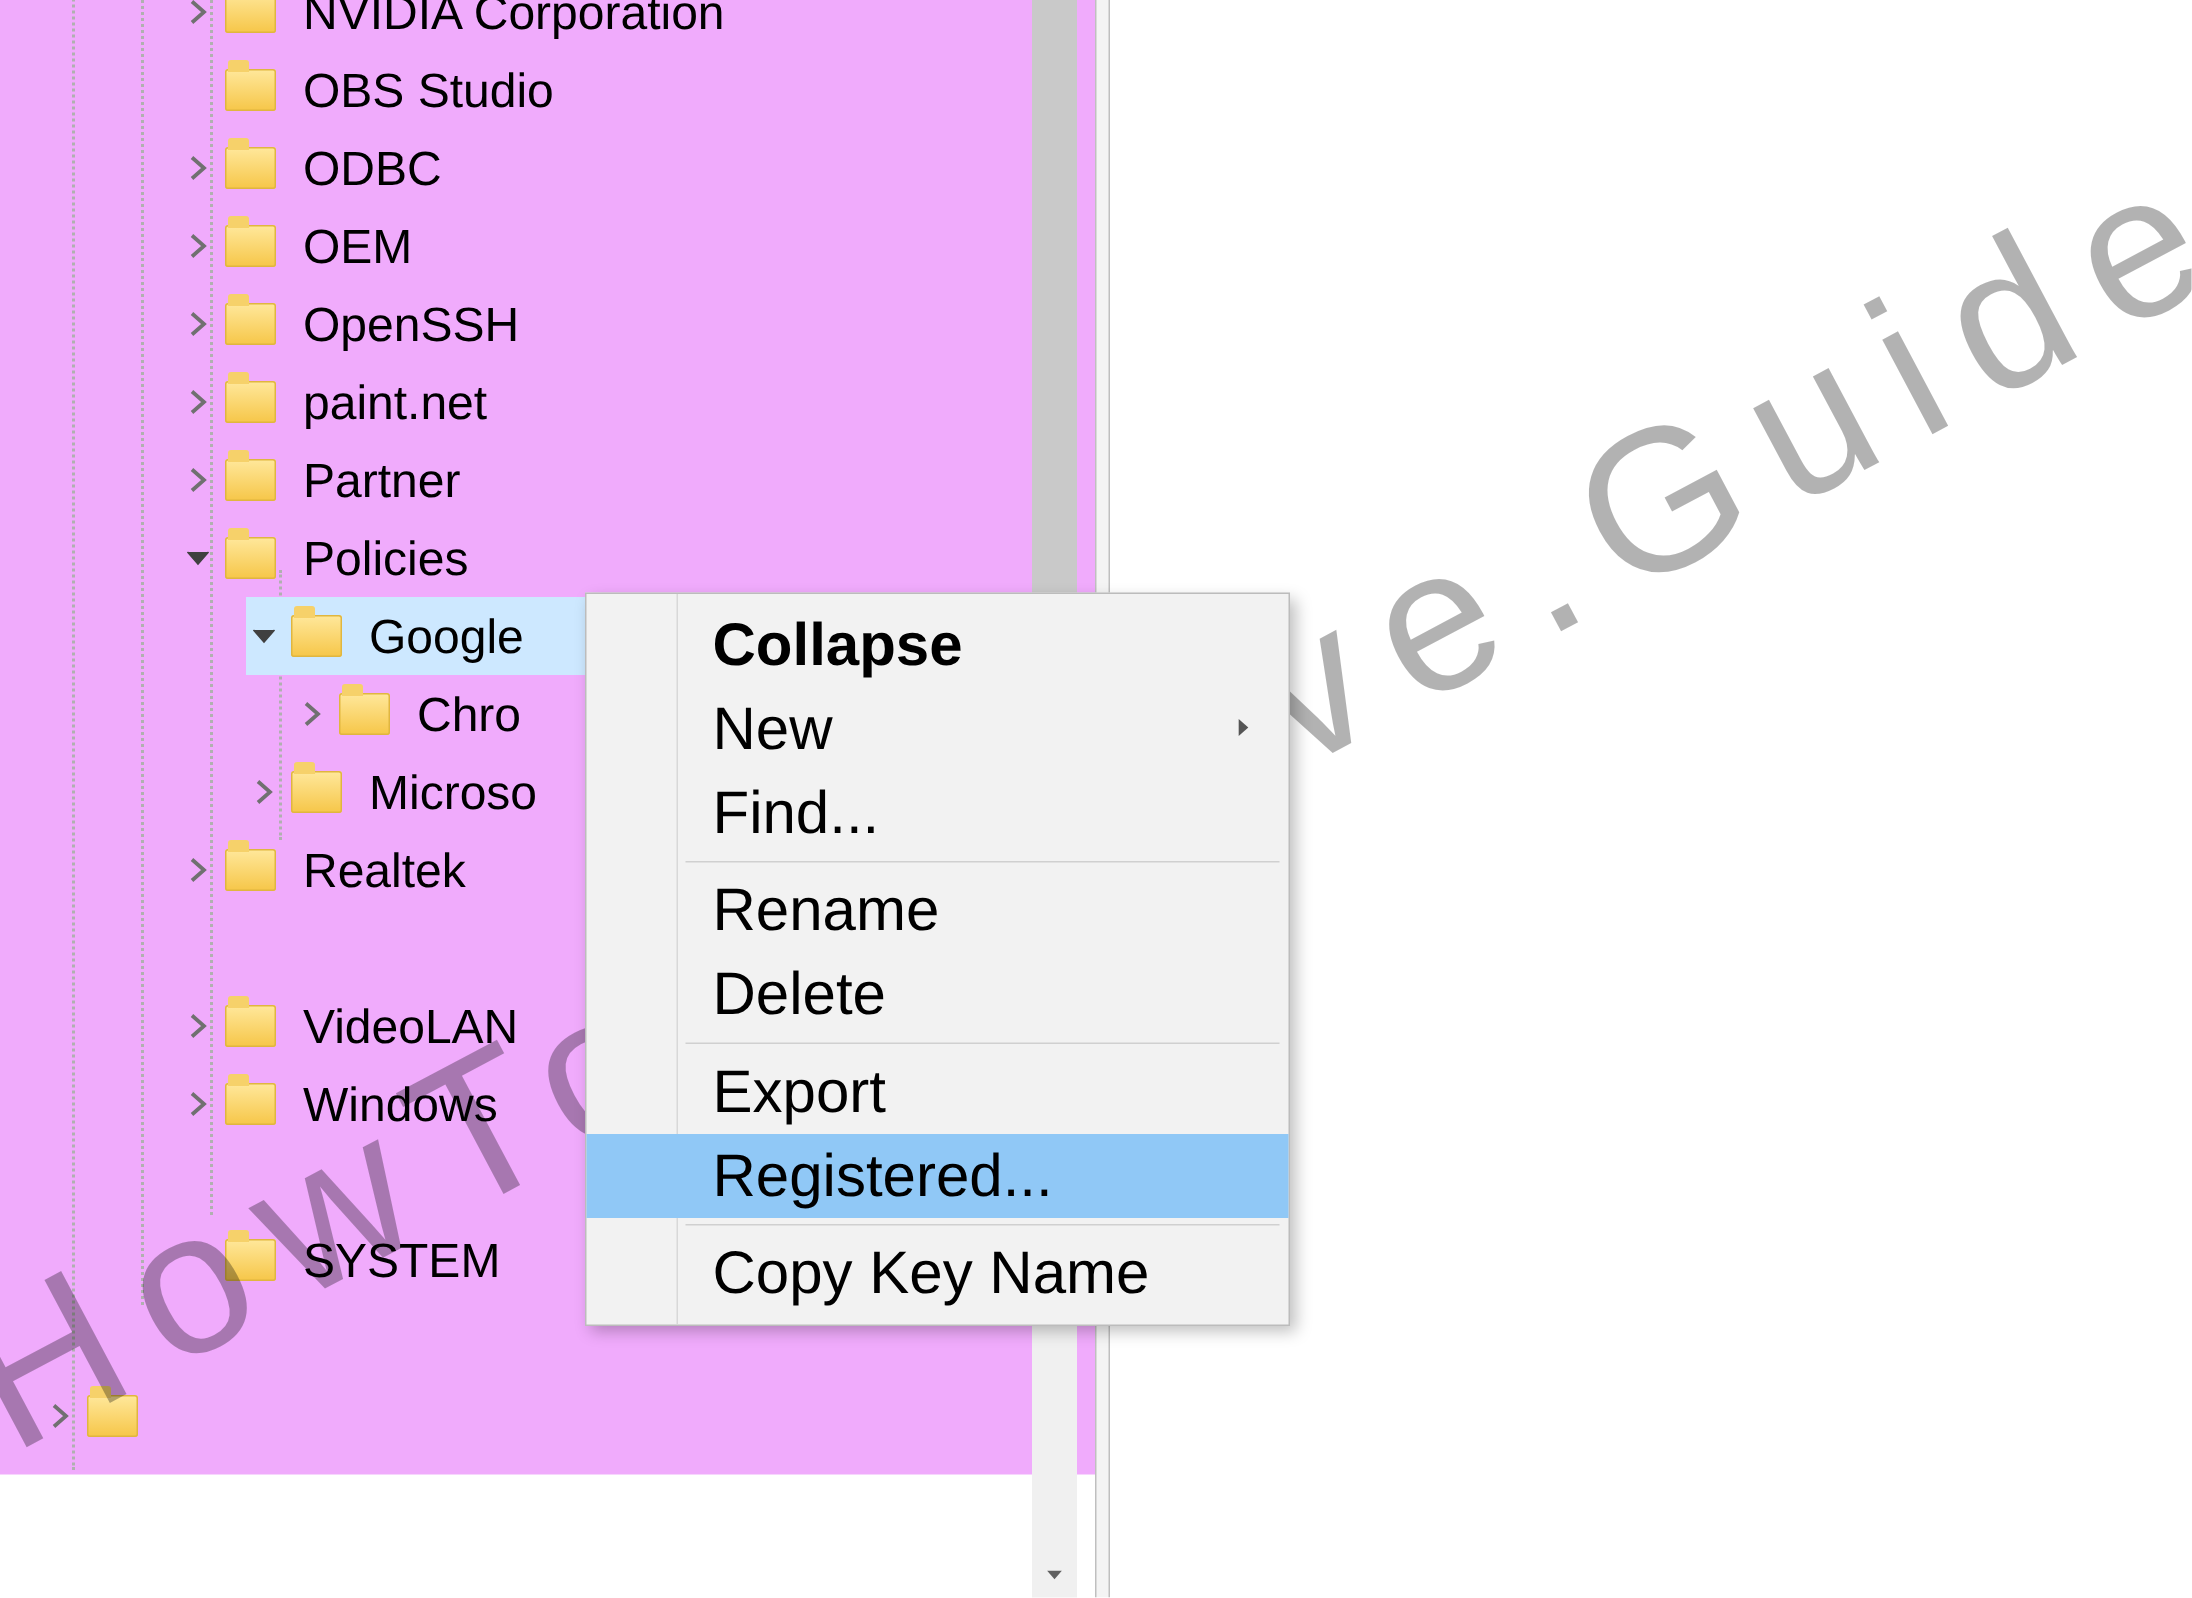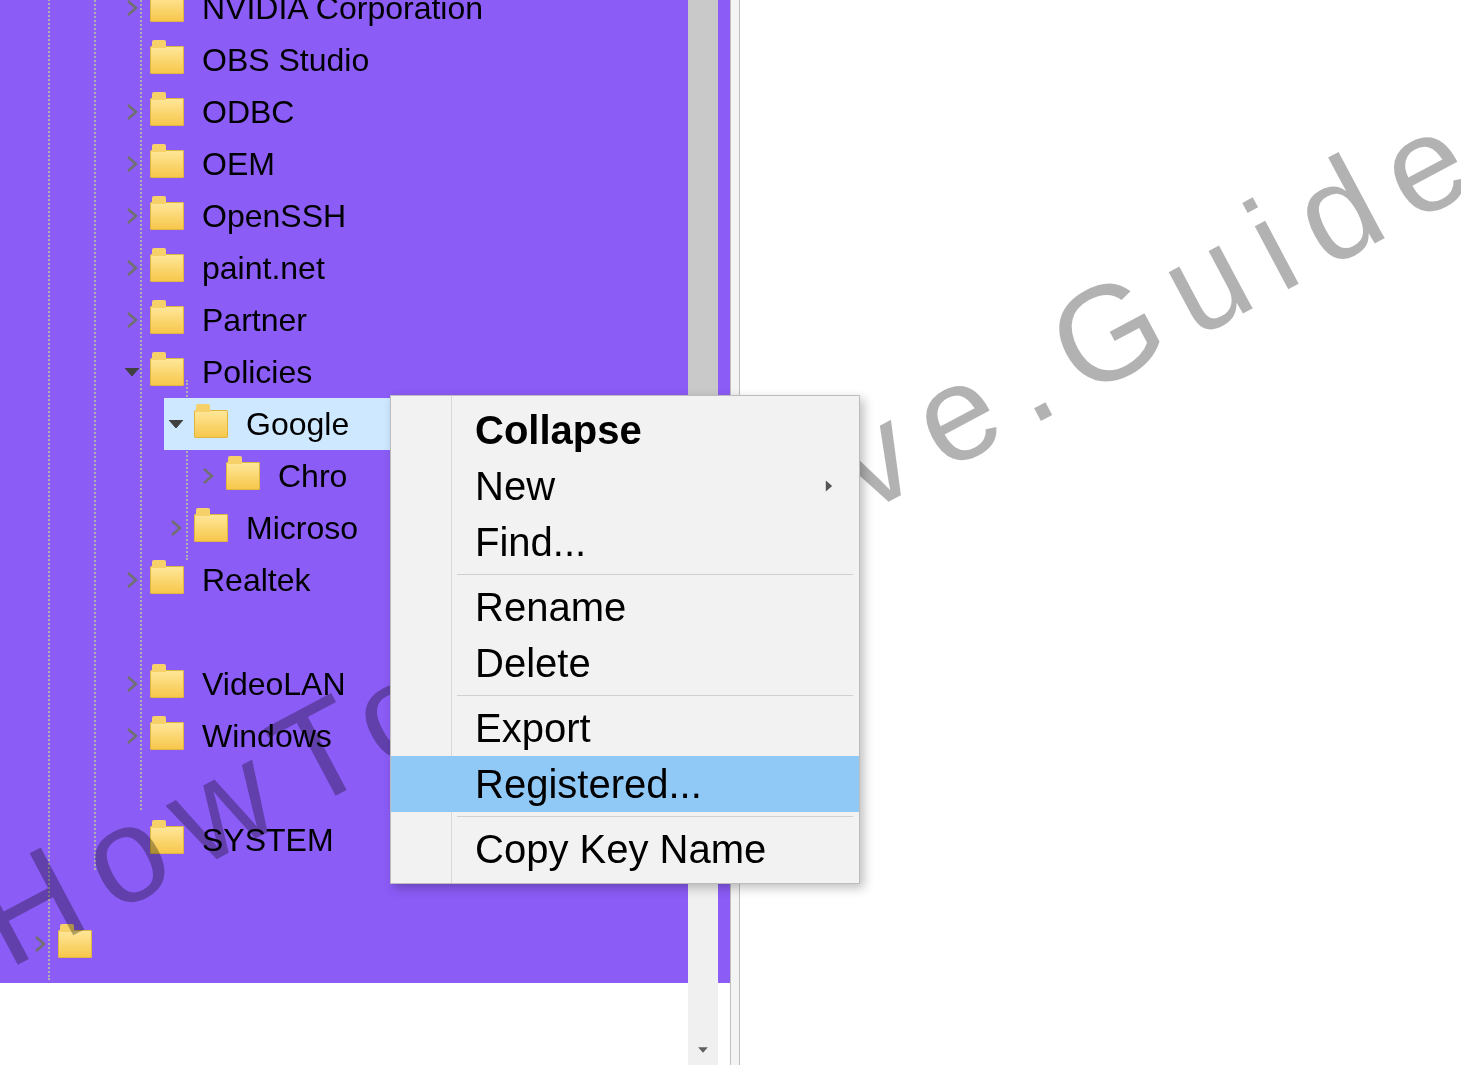--- a/index.html
+++ b/index.html
@@ -31,21 +31,21 @@
     user-select: none;
   }
 
   
   .tree-pane {
     position: absolute;
     left: 0;
     top: 0;
     width: 730px;
     height: 983px;
-    background: #8b5cf6;
+    background: #f0abfc;
   }
 
   
   .vline {
     position: absolute;
     top: -20px;
     height: 1100px;
     border-left: 2px dotted #b0b0b0;
   }
 

